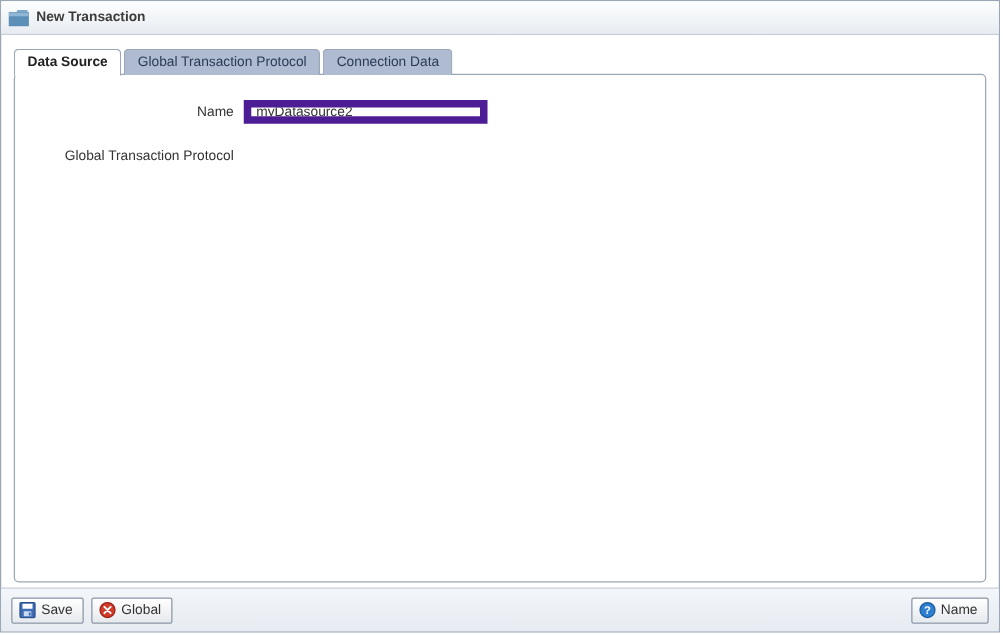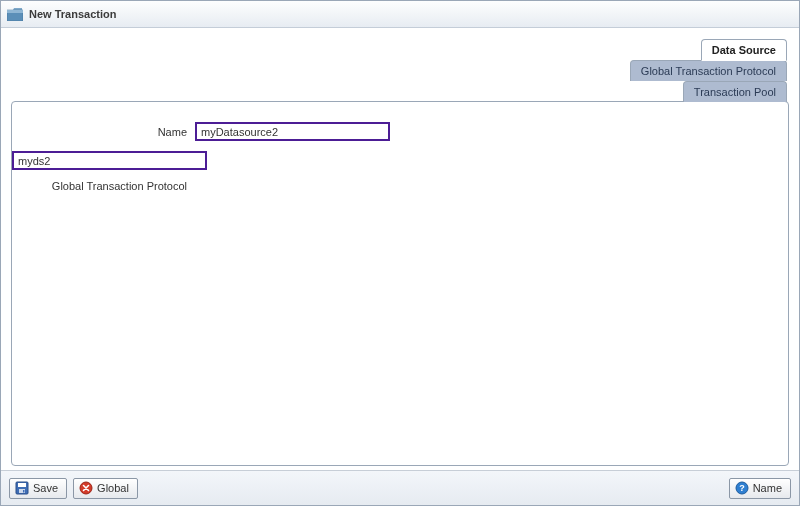--- a/index.html
+++ b/index.html
@@ -41,24 +41,23 @@
   }
   .content {
     flex: 1;
     padding: 10px 10px 4px 10px;
     box-sizing: border-box;
     display: flex;
     flex-direction: column;
   }
   .tabstrip {
     display: flex;
-    align-items: flex-end;
+    align-items: center;
     position: relative;
     z-index: 2;
-    flex-direction: column;
   }
   .tab {
     border: 1px solid #9aa7b7;
     border-bottom: none;
     border-top-left-radius: 4px;
     border-top-right-radius: 4px;
     height: 20px;
     line-height: 20px;
     padding: 0 10px;
     margin-right: 2px;
@@ -96,21 +95,21 @@
   .form-label {
     width: 175px;
     text-align: right;
     padding-right: 8px;
     color: #333;
     font-size: 11px;
   }
   .text-input {
     width: 195px;
     height: 19px;
-    border: 2px solid #4c1d95;
+    border: 6px solid #4c1d95;
     font-family: inherit;
     font-size: 11px;
     padding: 0 4px;
     box-sizing: border-box;
     color: #333;
     background: #fff;
   }
   .select-wrap {
     width: 195px;
     height: 21px;
@@ -178,32 +177,31 @@
       </svg>
     </span>
     <span class="title">New Transaction</span>
   </div>
 
   <div class="content">
 
     <div class="tabstrip">
       <div class="tab active">Data Source</div>
       <div class="tab">Global Transaction Protocol</div>
-      <div class="tab">Transaction Pool</div>
+      <div class="tab">Connection Data</div>
     </div>
 
     <div class="tabpanel">
 
       <div class="form-row">
         <div class="form-label">Name</div>
         <input type="text" class="text-input" value="myDatasource2" style="">
       </div>
 
       <div class="form-row">
-        <input type="text" class="text-input" value="myds2" style="">
       </div>
 
       <div class="form-row">
         <div class="form-label">Global Transaction Protocol</div>
       </div>
 
     </div>
 
   </div>
 

